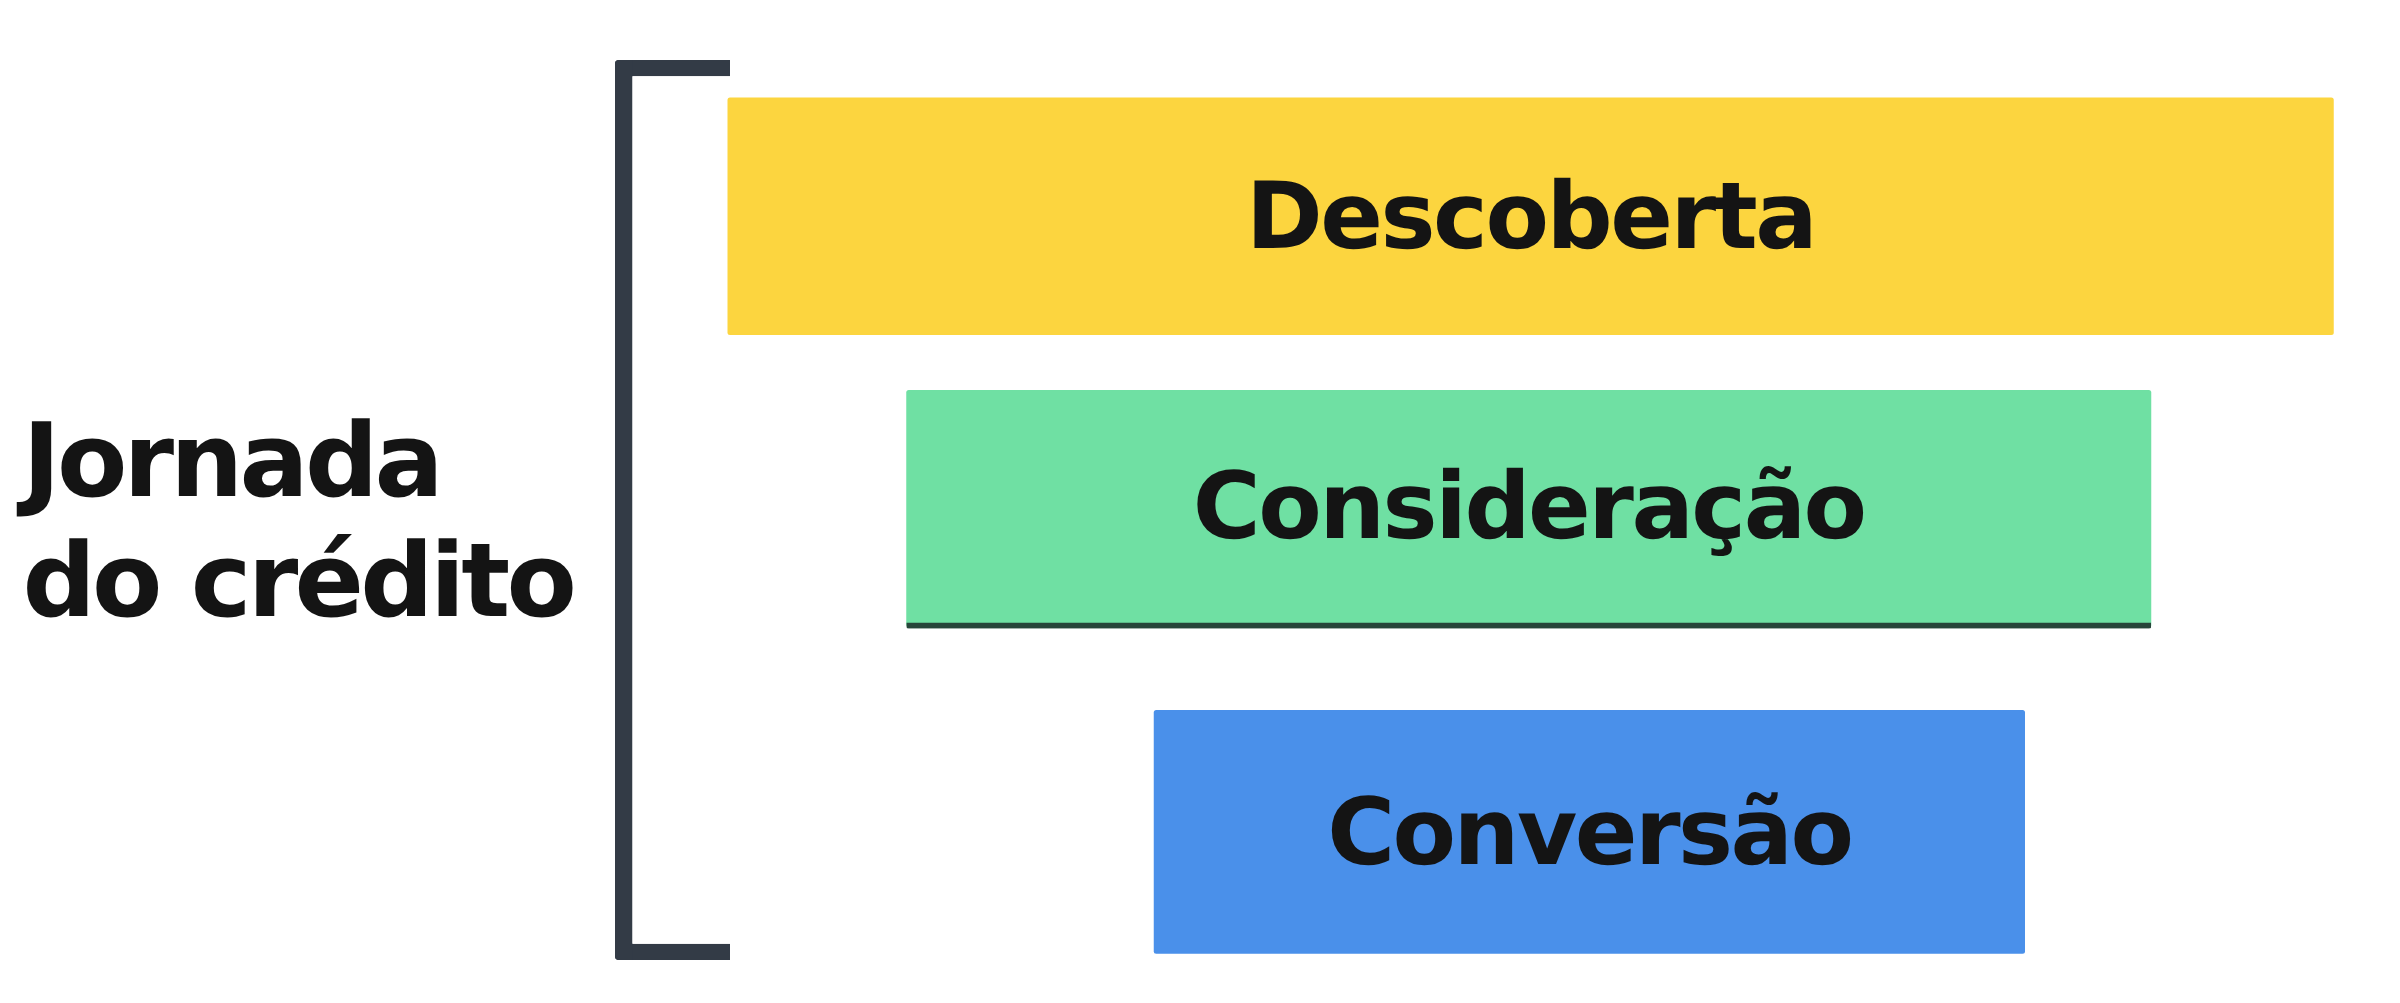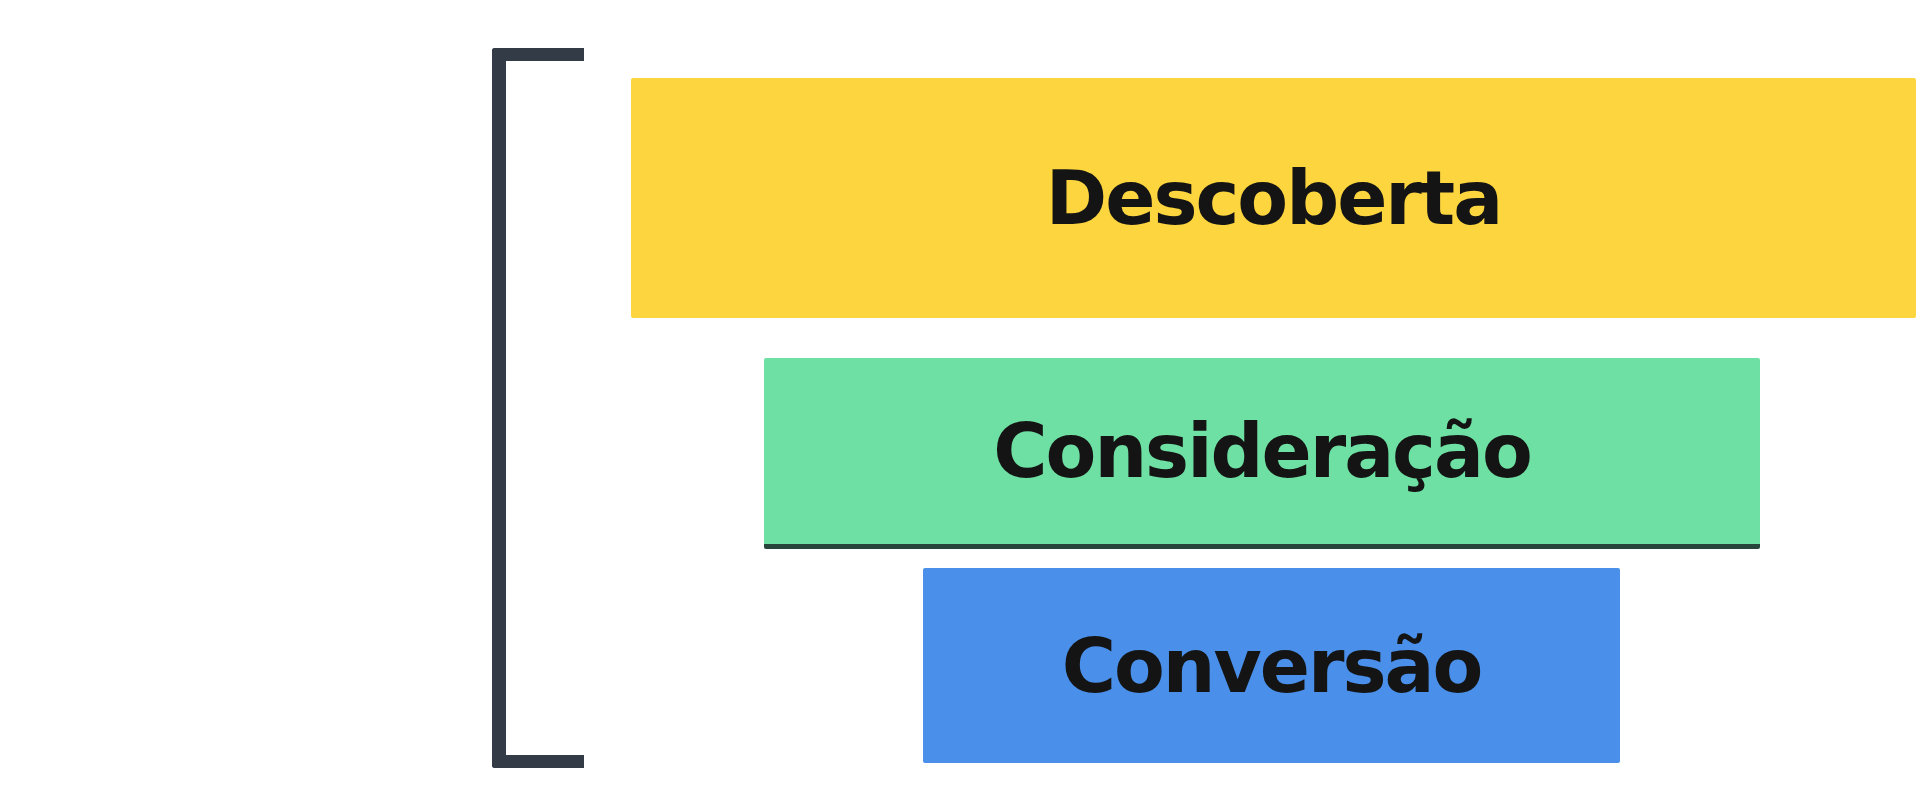--- a/index.html
+++ b/index.html
@@ -45,45 +45,48 @@
     display: flex;
     align-items: center;
     justify-content: center;
     font-weight: 700;
     font-size: 74px;
     letter-spacing: -2px;
     color: #141414;
     border-radius: 2px;
   }
   .stage-descoberta {
-    left: 631px;
+    left: 582px;
     top: 78px;
     width: 1285px;
-    height: 240px;
+    height: 190px;
   }
   .stage-consideracao {
-    left: 764px;
+    left: 725px;
     top: 312px;
     width: 996px;
     height: 186px;
     border-bottom: 5px solid #27453A;
-    margin-top: 46px;
   }
   .stage-conversao {
     left: 923px;
     top: 568px;
     width: 697px;
     height: 195px;
   }
 </style>
 </head>
 <body>
 
 <div class="canvas">
 
+  <div class="side-label">
+    <div>Jornada</div>
+    <div>do crédito</div>
+  </div>
 
   <div class="bracket" style="border-color: rgb(51, 59, 70);"></div>
 
   <div class="stage stage-descoberta" style="background-color: rgb(252, 213, 63);">
     <span>Descoberta</span>
   </div>
 
   <div class="stage stage-consideracao" style="background-color: rgb(111, 224, 163);">
     <span>Consideração</span>
   </div>

